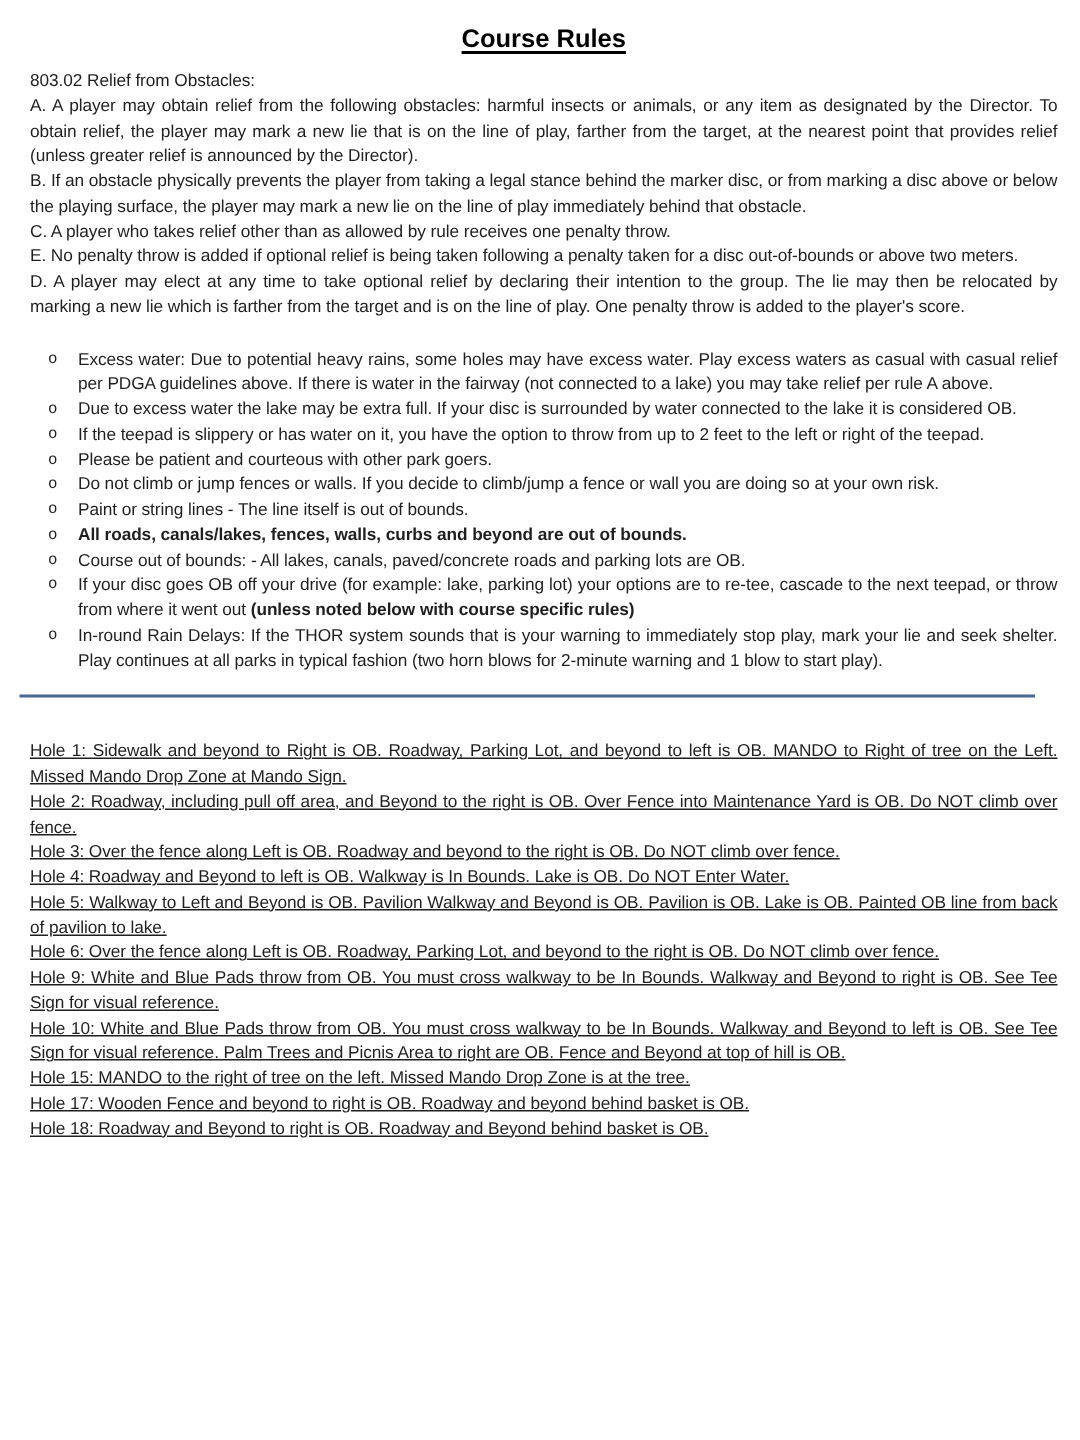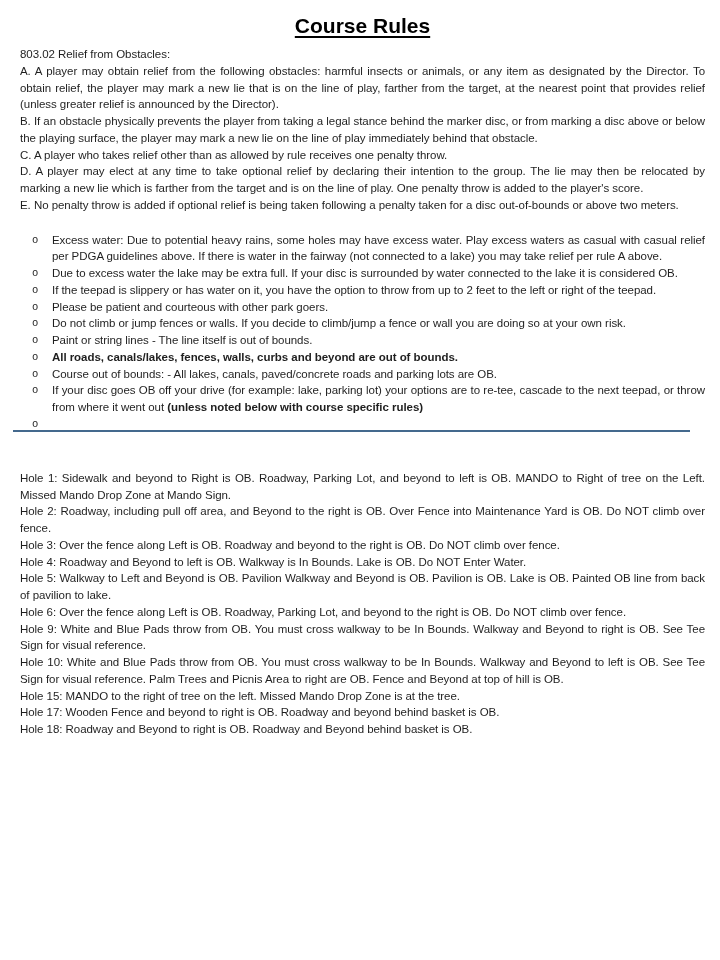--- a/index.html
+++ b/index.html
@@ -16,21 +16,21 @@
   }
   .page {
     box-sizing: border-box;
     width: 720px;
     height: 960px;
     padding: 12px 15px 0 20px;
     background: #ffffff;
   }
   .doc-title {
     margin: 2px 0 9px 0;
-    font-size: 21px;
+    font-size: 17px;
     line-height: 23px;
     font-weight: bold;
     text-align: center;
     color: #000000;
     text-decoration: underline;
     text-decoration-thickness: 2px;
     text-underline-offset: 3px;
   }
   .body-text {
     font-size: 11.5px;
@@ -60,51 +60,52 @@
   }
   .bold {
     font-weight: bold;
   }
   hr.divider {
     border: none;
     border-top: 2px solid #44698d;
     margin: 14px 15px 0 -7px;
   }
   .holes {
-    margin-top: 38px;
+    margin-top: 28px;
+    text-decoration: underline;
   }
 </style>
 </head>
 <body>
 
 <div class="page">
   <h1 class="doc-title">Course Rules</h1>
 
   <section class="rules body-text">
     <p>803.02 Relief from Obstacles:</p>
     <div id="rules-container">
         <p>A. A player may obtain relief from the following obstacles: harmful insects or animals, or any item as designated by the Director. To obtain relief, the player may mark a new lie that is on the line of play, farther from the target, at the nearest point that provides relief (unless greater relief is announced by the Director).</p>
         <p>B. If an obstacle physically prevents the player from taking a legal stance behind the marker disc, or from marking a disc above or below the playing surface, the player may mark a new lie on the line of play immediately behind that obstacle.</p>
         <p>C. A player who takes relief other than as allowed by rule receives one penalty throw.</p>
+        <p>E. No penalty throw is added if optional relief is being taken following a penalty taken for a disc out-of-bounds or above two meters.</p>
         <p>D. A player may elect at any time to take optional relief by declaring their intention to the group. The lie may then be relocated by marking a new lie which is farther from the target and is on the line of play. One penalty throw is added to the player's score.</p>
-        <p>E. No penalty throw is added if optional relief is being taken following a penalty taken for a disc out-of-bounds or above two meters.</p>
       </div>
   </section>
 
   <ul class="bullets body-text" id="bullet-list">
       <li><span class="marker">o</span><span>Excess water: Due to potential heavy rains, some holes may have excess water. Play excess waters as casual with casual relief per PDGA guidelines above. If there is water in the fairway (not connected to a lake) you may take relief per rule A above.</span></li>
       <li><span class="marker">o</span><span>Due to excess water the lake may be extra full. If your disc is surrounded by water connected to the lake it is considered OB.</span></li>
       <li><span class="marker">o</span><span>If the teepad is slippery or has water on it, you have the option to throw from up to 2 feet to the left or right of the teepad.</span></li>
       <li><span class="marker">o</span><span>Please be patient and courteous with other park goers.</span></li>
       <li><span class="marker">o</span><span>Do not climb or jump fences or walls. If you decide to climb/jump a fence or wall you are doing so at your own risk.</span></li>
       <li><span class="marker">o</span><span>Paint or string lines - The line itself is out of bounds.</span></li>
       <li><span class="marker">o</span><span class="bold">All roads, canals/lakes, fences, walls, curbs and beyond are out of bounds.</span></li>
       <li><span class="marker">o</span><span>Course out of bounds: - All lakes, canals, paved/concrete roads and parking lots are OB.</span></li>
       <li><span class="marker">o</span><span>If your disc goes OB off your drive (for example: lake, parking lot) your options are to re-tee, cascade to the next teepad, or throw from where it went out </span><span class="bold">(unless noted below with course specific rules)</span></li>
-      <li><span class="marker">o</span></li>
+      <li><span class="marker">o</span><span>In-round Rain Delays: If the THOR system sounds that is your warning to immediately stop play, mark your lie and seek shelter. Play continues at all parks in typical fashion (two horn blows for 2-minute warning and 1 blow to start play).</span></li>
     </ul>
 
   <hr class="divider" style="border-top-color: rgb(68, 105, 141);">
 
   <section class="holes body-text" id="holes-container">
       <p>Hole 1: Sidewalk and beyond to Right is OB. Roadway, Parking Lot, and beyond to left is OB. MANDO to Right of tree on the Left. Missed Mando Drop Zone at Mando Sign.</p>
       <p>Hole 2: Roadway, including pull off area, and Beyond to the right is OB. Over Fence into Maintenance Yard is OB. Do NOT climb over fence.</p>
       <p>Hole 3: Over the fence along Left is OB. Roadway and beyond to the right is OB. Do NOT climb over fence.</p>
       <p>Hole 4: Roadway and Beyond to left is OB. Walkway is In Bounds. Lake is OB. Do NOT Enter Water.</p>
       <p>Hole 5: Walkway to Left and Beyond is OB. Pavilion Walkway and Beyond is OB. Pavilion is OB. Lake is OB. Painted OB line from back of pavilion to lake.</p>

